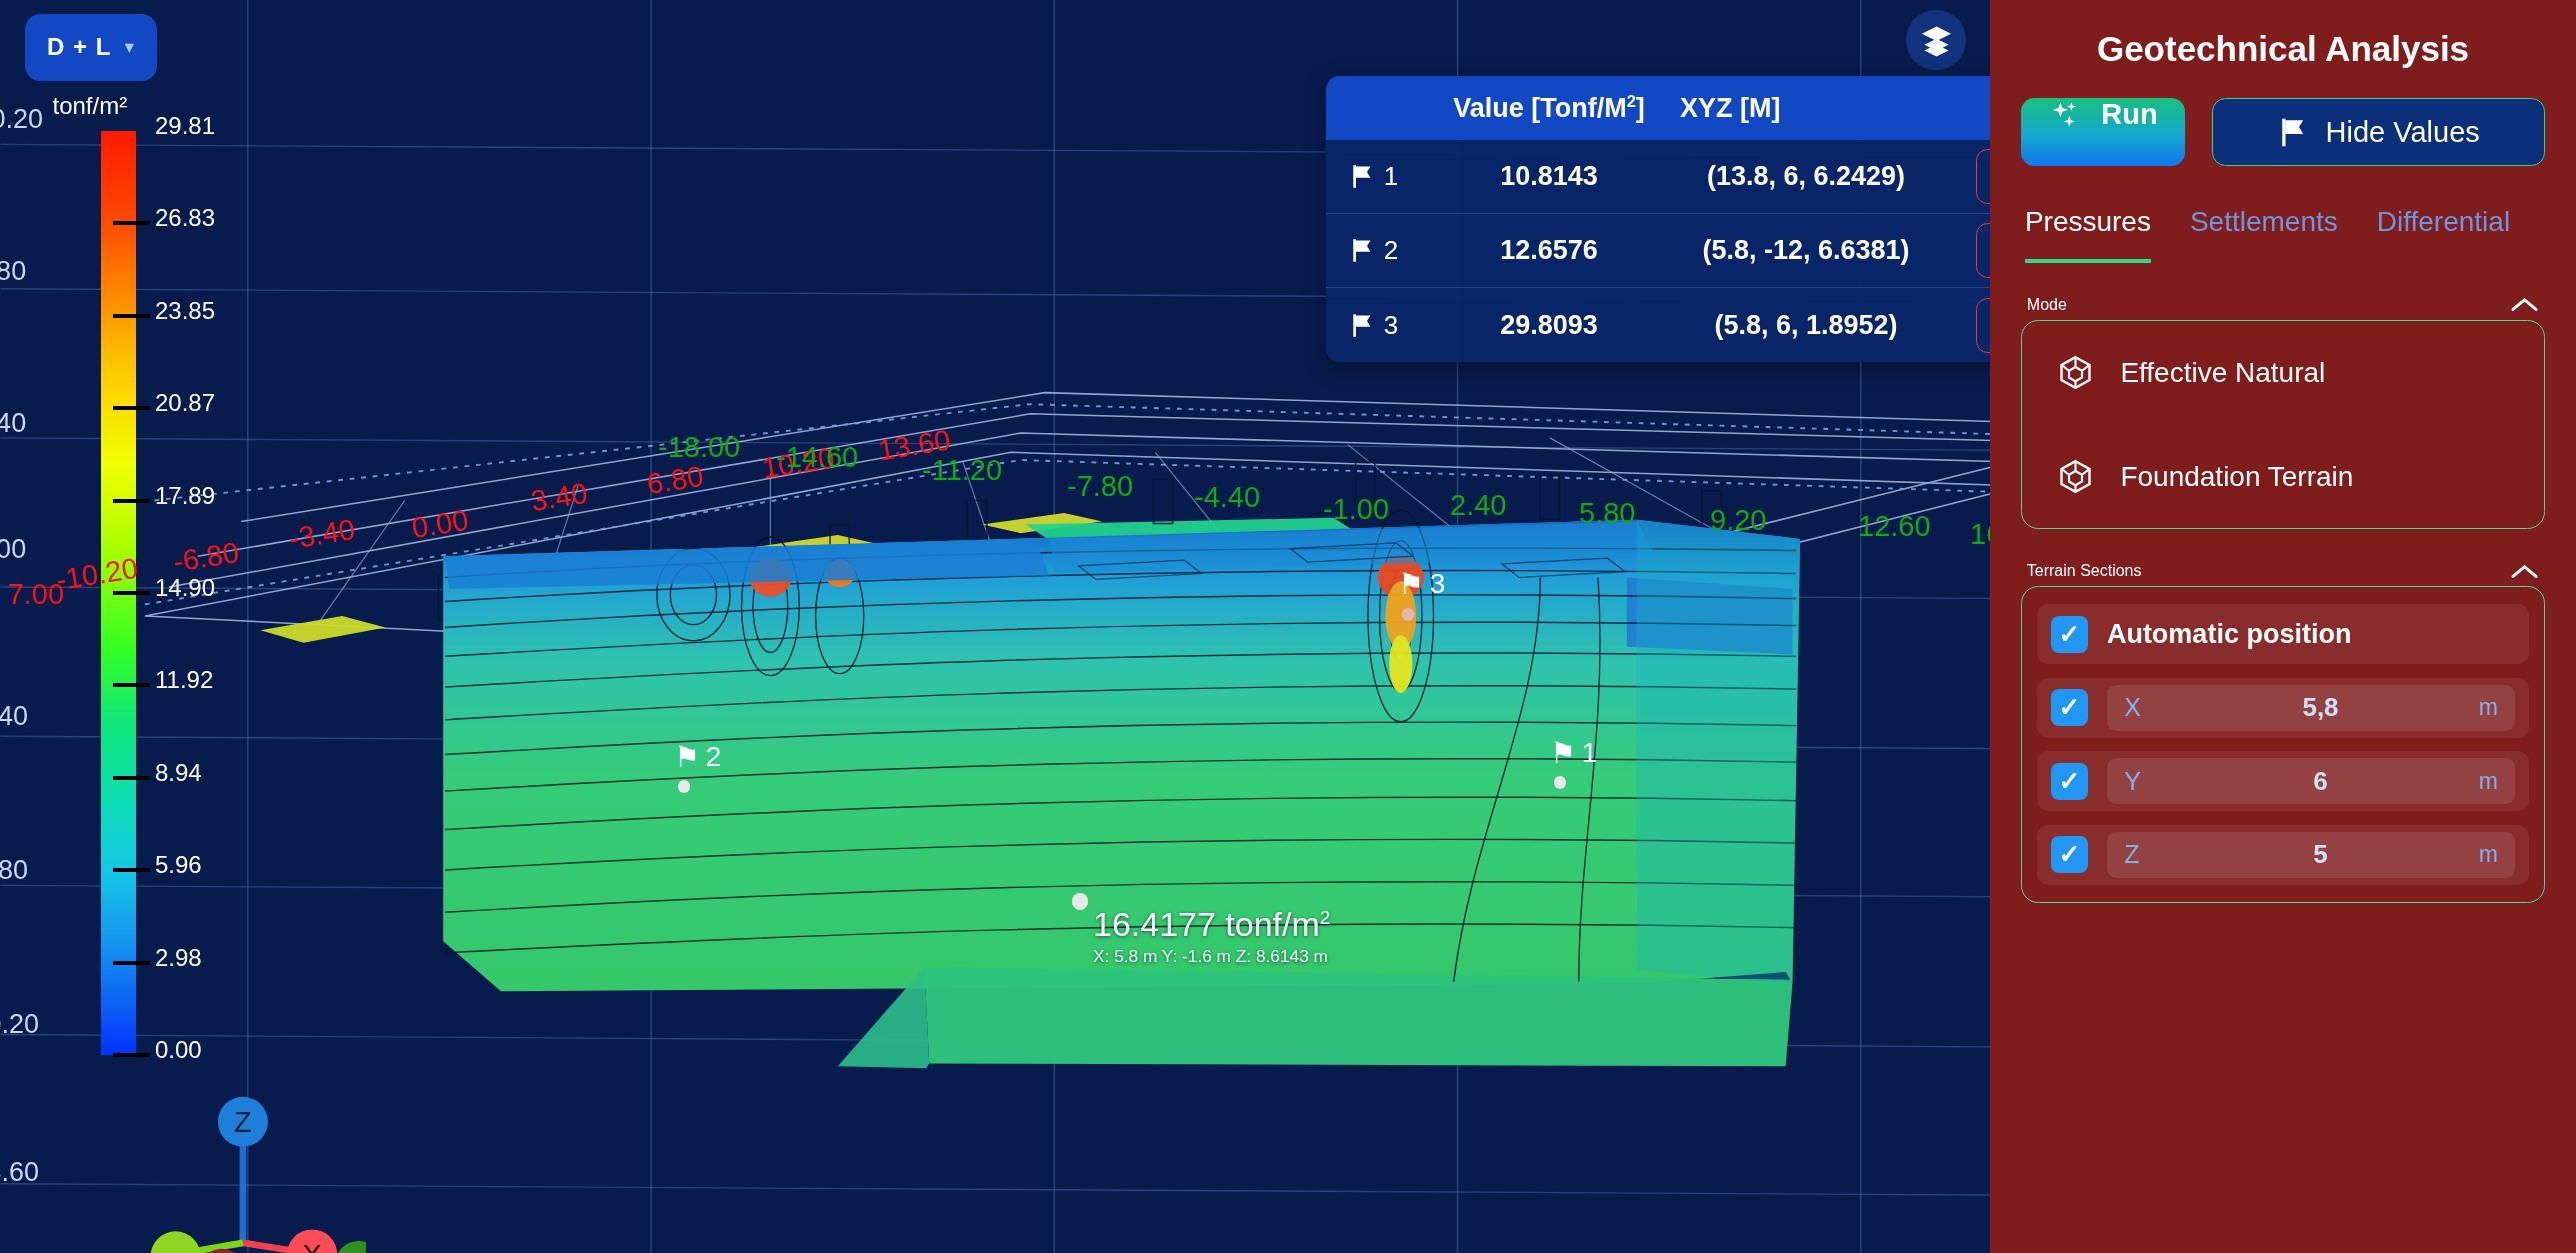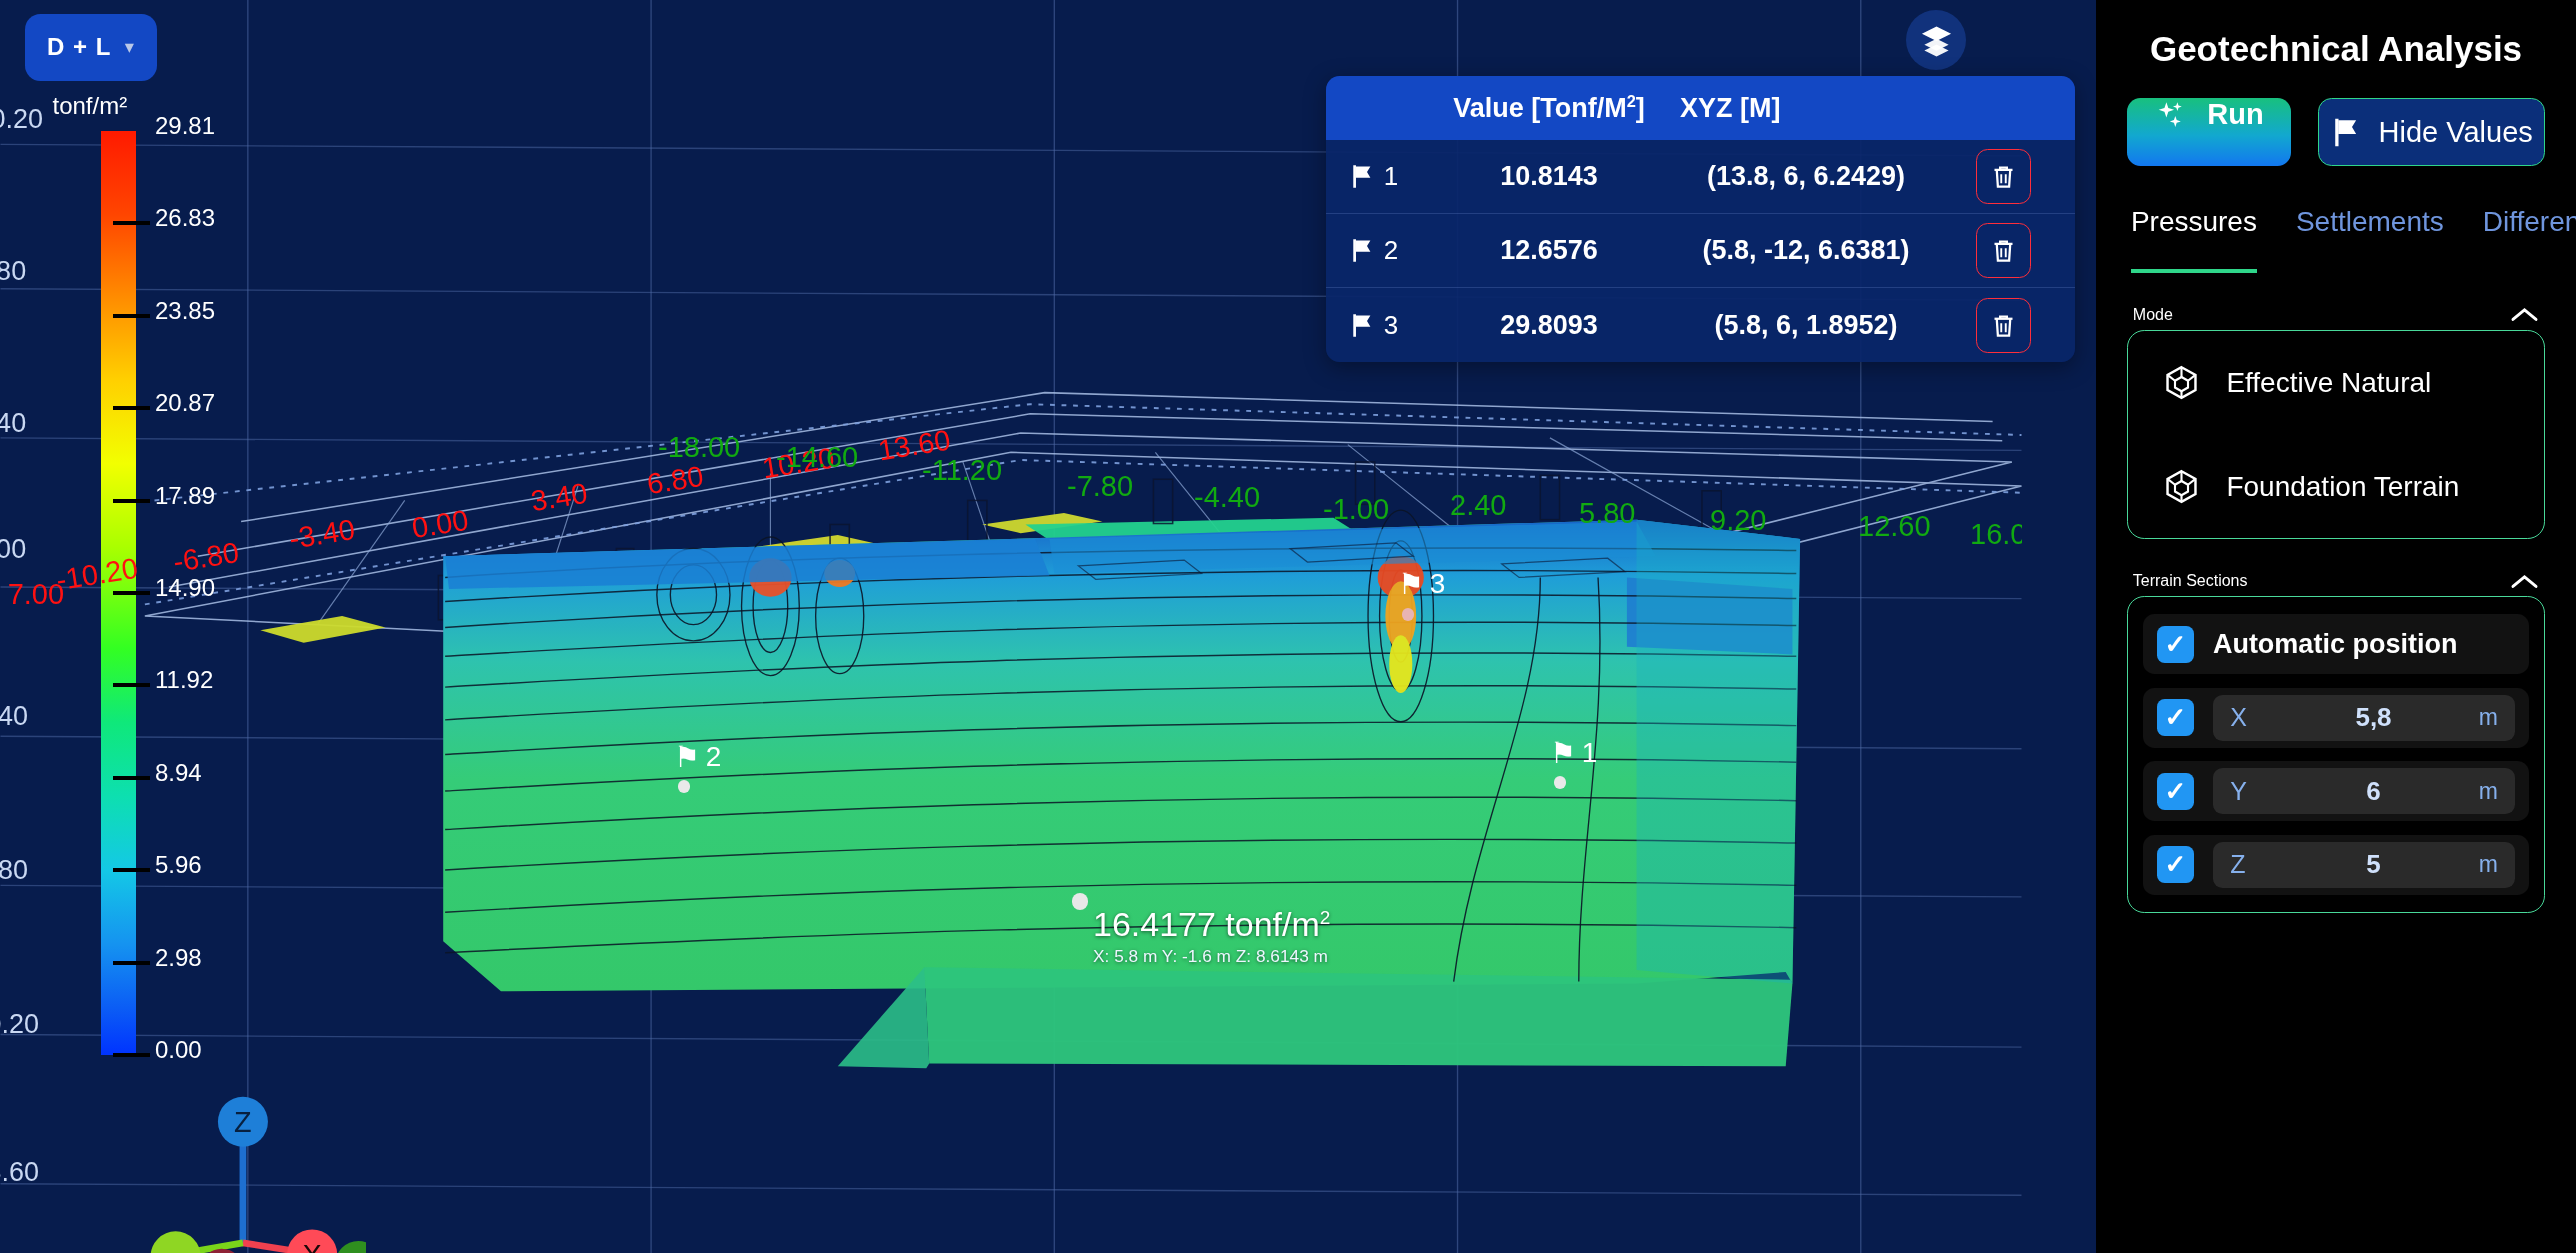--- a/index.html
+++ b/index.html
@@ -166,22 +166,22 @@
     width: 55px; height: 55px;
     border: 1.9px solid #ff2e3a; border-radius: 11.6px;
     background: transparent;
     display: flex; align-items: center; justify-content: center;
     cursor: pointer;
   }
 
   
   #sidebar {
     position: absolute; right: 0; top: 0;
-    width: 480px; height: 1253px;
-    background: #000000;
+    width: 586px; height: 1253px;
+    background: #7f1d1d;
     padding: 29px 31px 0 31px;
   }
   #sidebar h1 {
     text-align: center; color: #fff;
     font-size: 35px; font-weight: bold;
     margin-bottom: 29px;
   }
   .btn-row { display: flex; gap: 27px; margin-bottom: 40px; }
   #run-btn {
     width: 164px; height: 68px; border-radius: 13.5px;
@@ -193,21 +193,21 @@
     flex: 1; height: 68px; border-radius: 13.5px;
     background: #0b2f7a;
     border: 1.9px solid #2fd68a;
     display: flex; align-items: center; justify-content: center; gap: 15.4px;
     color: #fff; font-size: 29px; cursor: pointer;
   }
 
   .tabs { display: flex; gap: 39px; padding-left: 3.9px; position: relative; }
   .tab {
     font-size: 28px; color: #6f95dd;
-    padding-bottom: 31px; cursor: pointer; white-space: nowrap;
+    padding-bottom: 21px; cursor: pointer; white-space: nowrap;
   }
   .tab.active { color: #fff; border-bottom: 4.8px solid #2fd68a; }
 
   .section { margin-top: 33px; }
   .section-head {
     display: flex; align-items: center; justify-content: space-between;
     color: #fff; font-size: 16px; padding: 0 5.8px 5.8px 5.8px;
     cursor: pointer;
   }
   .section-body {

